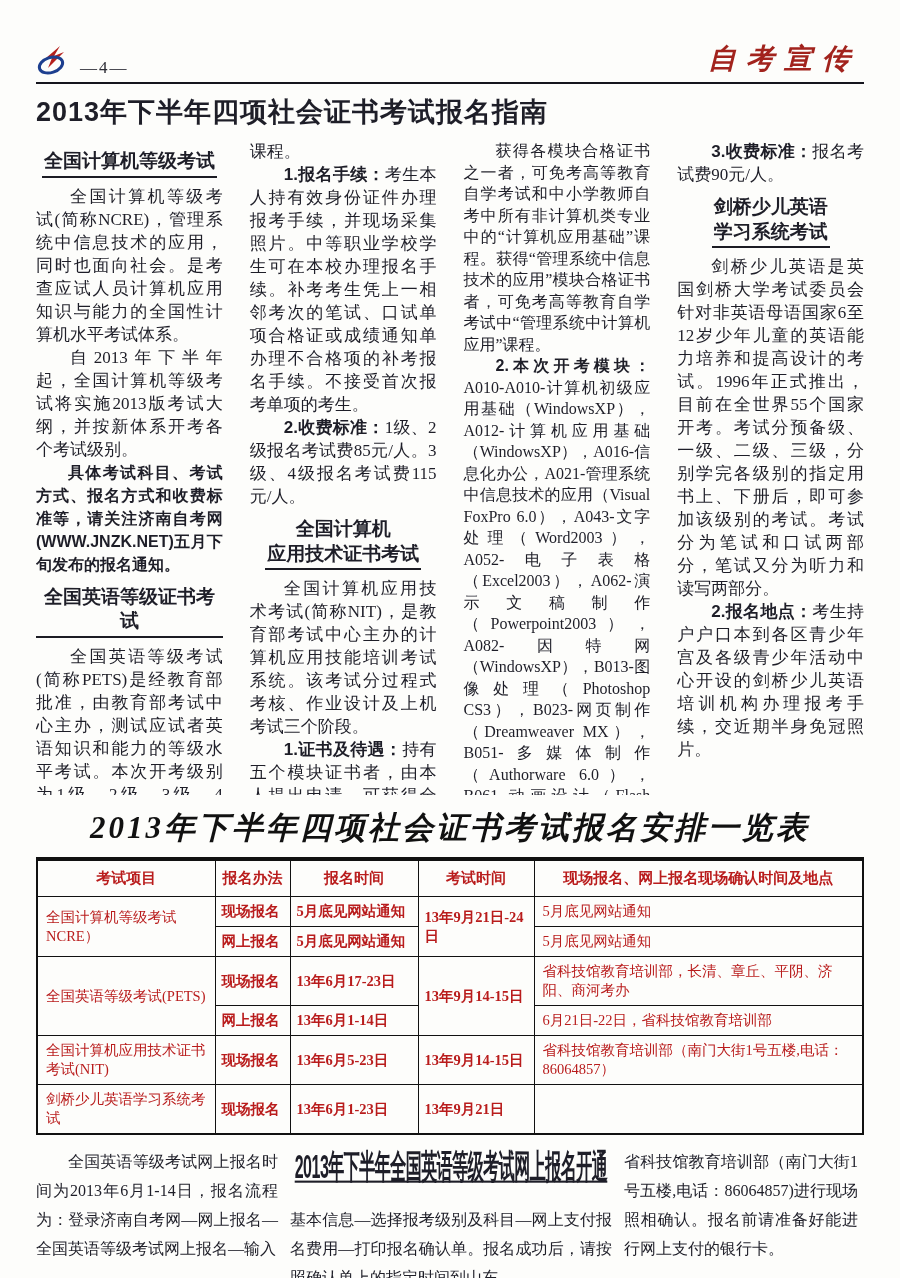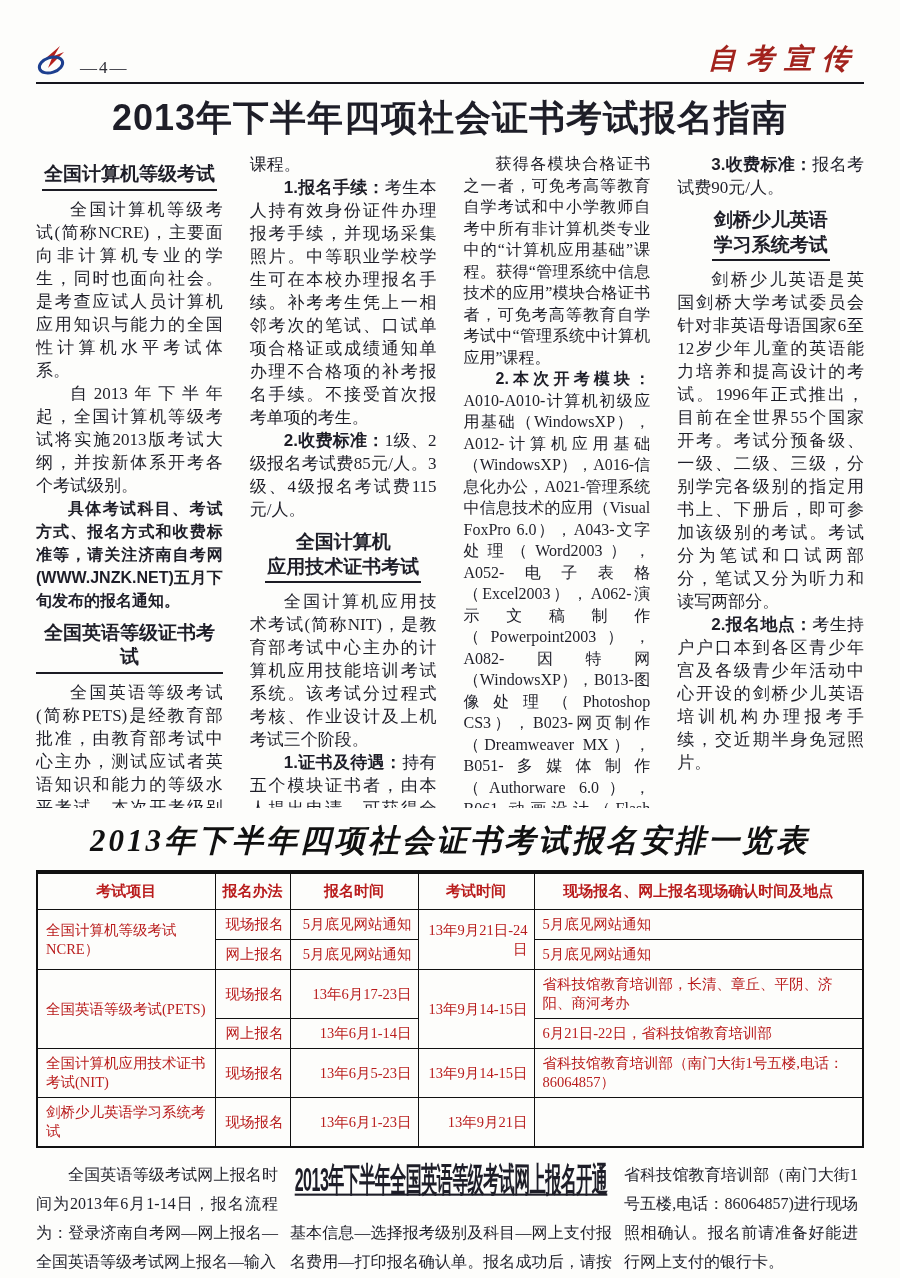--- a/index.html
+++ b/index.html
@@ -8,21 +8,21 @@
   .page { width:900px; height:1278px; background:#fdfdfb; padding:40px 36px 0 36px; overflow:hidden; }
 
   
   .hdr { display:flex; align-items:flex-end; border-bottom:2px solid #15151d; padding-bottom:4px; }
   .logo { width:32px; height:34px; flex:0 0 auto; }
   .pageno { font-size:17px; margin-left:12px; letter-spacing:2px; color:#2a2a33; }
   .masthead { margin-left:auto; font-size:28px; color:#a2231d; font-style:italic; font-weight:bold;
               letter-spacing:10px; font-family:"Liberation Serif", serif; padding-right:4px; }
 
   
-  .main-title { text-align:center; font-size:36px; font-weight:bold;
+  .main-title { text-align:left; font-size:27px; font-weight:bold;
                 font-family:"Liberation Sans", sans-serif; letter-spacing:1px; margin:10px 0 10px; }
 
   
   .cols { display:flex; gap:27px; height:655px; overflow:hidden; }
   .col { flex:1; font-size:17px; line-height:23px; text-align:justify; }
   .col.c3 { font-size:16px; line-height:21.5px; }
   .col p.para { text-indent:2em; }
   .col p.cont { text-indent:0; }
   .sec-head { text-align:center; margin:9px 0 7px; }
   .sec-head .hd { display:inline-block; font-family:"Liberation Sans", sans-serif; font-weight:bold;
@@ -30,21 +30,21 @@
   b.lead { font-family:"Liberation Sans", sans-serif; }
   .boldpara { font-weight:bold; font-family:"Liberation Sans", sans-serif; font-size:16px; }
 
   
   .table-title { text-align:center; font-size:31px; font-weight:bold; font-style:italic;
                  letter-spacing:3px; margin:12px 0 8px; color:#111; }
   table.sched { width:100%; border-collapse:collapse; border:2px solid #111; border-top:4px solid #111; }
   .sched th, .sched td { border:1.5px solid #111; font-size:14.5px; padding:5px 6px; vertical-align:middle; color:#b91c1c; }
   .sched th { font-family:"Liberation Sans", sans-serif; font-weight:bold; font-size:15px;
               text-align:center; padding:8px 4px; }
-  .sched td.ctr { text-align:right; }
+  .sched td.ctr { text-align:left;font-weight:bold; }
   .sched td.lft { text-align:left; padding-left:8px; }
 
   
   .bottom { display:flex; margin-top:12px; }
   .b-left  { width:242px; font-size:16px; line-height:29px; text-align:justify; text-indent:2em; }
   .b-mid   { width:346px; padding:0 12px; }
   .b-right { width:234px; font-size:16px; line-height:29px; text-align:justify; }
   .headline-box { height:58px; display:flex; justify-content:center; align-items:flex-start;text-decoration:underline; }
   .headline { white-space:nowrap; font-family:"Liberation Sans", sans-serif; font-weight:bold;
               font-size:16px; letter-spacing:-0.5px; transform:scale(1,2.1); transform-origin:center top; }
@@ -67,21 +67,21 @@
   </div>
 
   <div class="main-title">2013年下半年四项社会证书考试报名指南</div>
 
   <div class="cols">
 
     <div class="col c1">
       <div class="sec-head">
         <span class="hd">全国计算机等级考试</span>
       </div>
-      <p class="para">全国计算机等级考试(简称NCRE)，主要面向非计算机专业的学生，同时也面向社会。是考查应试人员计算机应用知识与能力的全国性计算机水平考试体系。</p>
+      <p class="para">全国计算机等级考试(简称NCRE)，管理系统中信息技术的应用，同时也面向社会。是考查应试人员计算机应用知识与能力的全国性计算机水平考试体系。</p>
       <p class="para">自2013年下半年起，全国计算机等级考试将实施2013版考试大纲，并按新体系开考各个考试级别。</p>
       <p class="para boldpara">具体考试科目、考试方式、报名方式和收费标准等，请关注济南自考网(WWW.JNZK.NET)五月下旬发布的报名通知。</p>
       <div class="sec-head">
         <span class="hd">全国英语等级证书考试</span>
       </div>
       <p class="para">全国英语等级考试(简称PETS)是经教育部批准，由教育部考试中心主办，测试应试者英语知识和能力的等级水平考试。本次开考级别为1级、2级、3级、4级。获得2级及以上级别笔试合格成绩者可免考高等教育自学考试“英语(一)”课程，获得3级及以上级别笔试合格成绩者可免考高等教育自学考试“英语(二)”</p>
     </div>
 
     <div class="col c2">
       <p class="cont">课程。</p>

